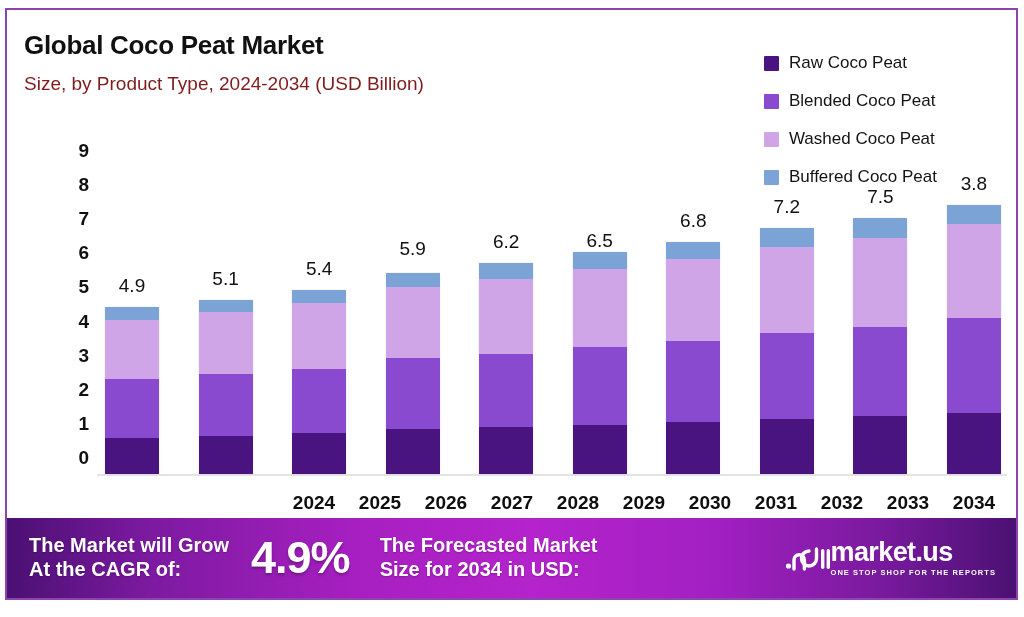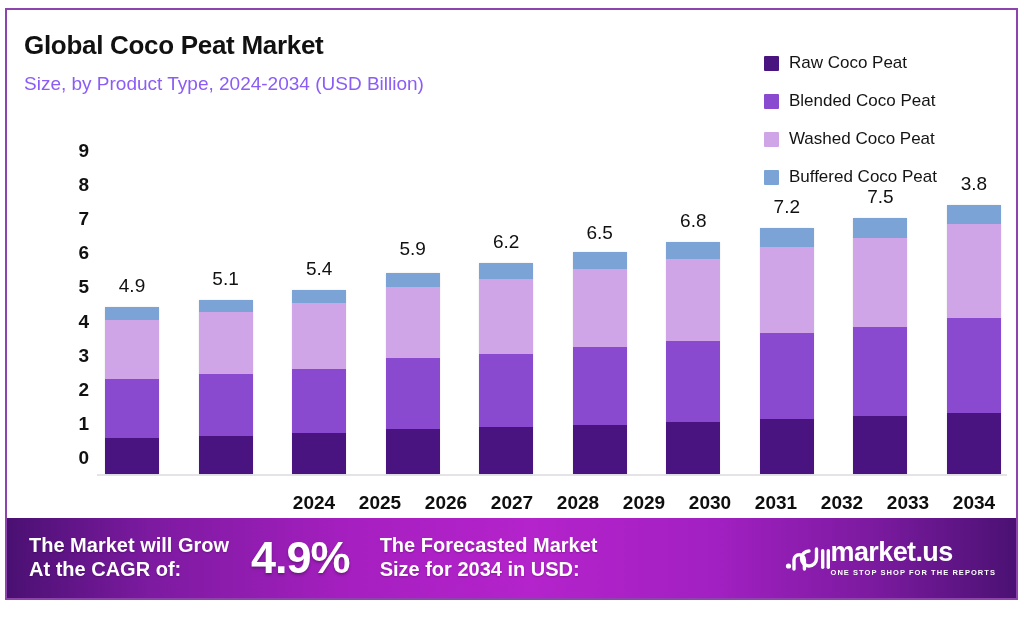--- a/index.html
+++ b/index.html
@@ -20,21 +20,21 @@
   }
 
   
   .title {
     position:absolute; left:17px; top:20px;
     font-size:26px; font-weight:bold; color:#111111;
     letter-spacing:-0.3px;
   }
   .subtitle {
     position:absolute; left:17px; top:63px;
-    font-size:19px; font-weight:400; color:#8b5cf6;
+    font-size:19px; font-weight:400; color:#7f1d1d;
   }
 
   
   .legend {
     position:absolute; right:79px; top:23px;
     display:flex; flex-direction:column; gap:18px;margin-top:20px;
   }
   .legend-row { display:flex; align-items:center; gap:10px; }
   .legend-swatch { width:15px; height:15px; flex:0 0 15px; border-radius:1px; }
   .legend-label { font-size:17px; color:#141414; white-space:nowrap; }
@@ -200,21 +200,21 @@
         <div class="bar-col">
           <div class="bar-total" style="bottom: 221.489px;">6.2</div>
           <div class="bar-stack">
             <div class="seg" title="Raw Coco Peat 2029: 1.38" style="height: 47.0733px; background: rgb(73, 20, 127);"></div>
             <div class="seg" title="Blended Coco Peat 2029: 2.15" style="height: 73.3389px; background: rgb(138, 74, 208);"></div>
             <div class="seg" title="Washed Coco Peat 2029: 2.2" style="height: 75.0444px; background: rgb(207, 165, 232);"></div>
             <div class="seg" title="Buffered Coco Peat 2029: 0.47" style="height: 16.0322px; background: rgb(123, 163, 214);"></div>
           </div>
         </div>
         <div class="bar-col">
-          <div class="bar-total" style="bottom: 230px;">6.5</div>
+          <div class="bar-total" style="bottom: 222px;">6.5</div>
           <div class="bar-stack">
             <div class="seg" title="Raw Coco Peat 2030: 1.45" style="height: 49.4611px; background: rgb(73, 20, 127);"></div>
             <div class="seg" title="Blended Coco Peat 2030: 2.28" style="height: 77.7733px; background: rgb(138, 74, 208);"></div>
             <div class="seg" title="Washed Coco Peat 2030: 2.28" style="height: 77.7733px; background: rgb(207, 165, 232);"></div>
             <div class="seg" title="Buffered Coco Peat 2030: 0.49" style="height: 16.7144px; background: rgb(123, 163, 214);"></div>
           </div>
         </div>
         <div class="bar-col">
           <div class="bar-total" style="bottom: 241.956px;">6.8</div>
           <div class="bar-stack">

